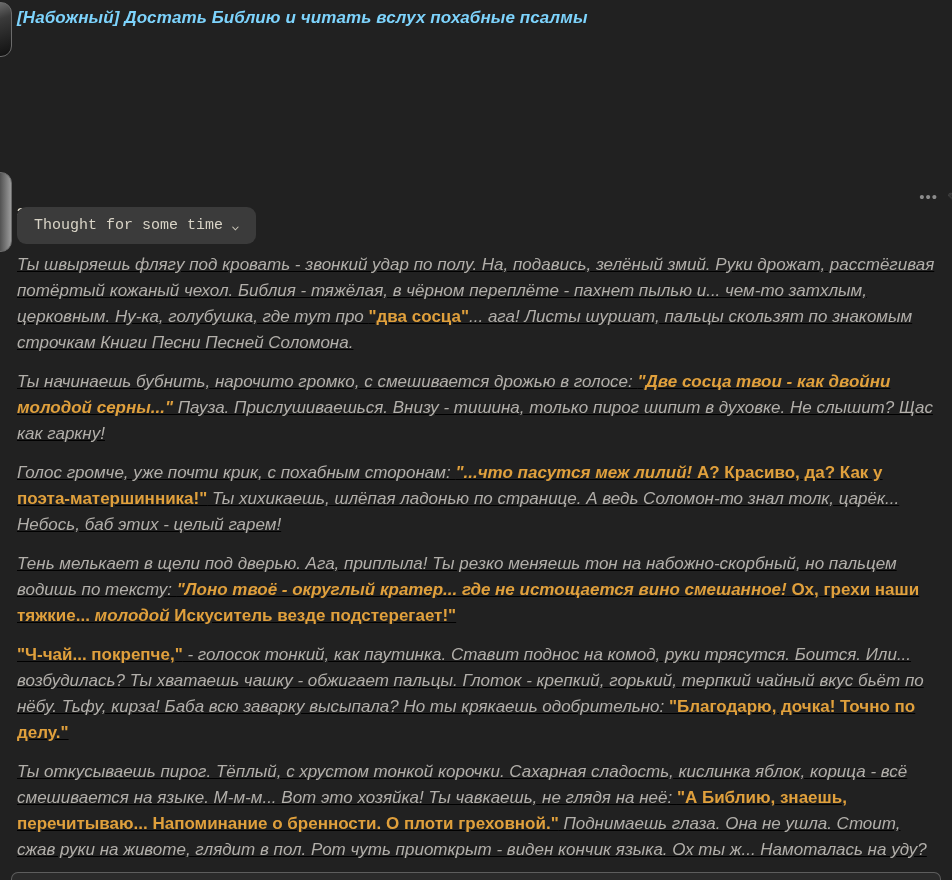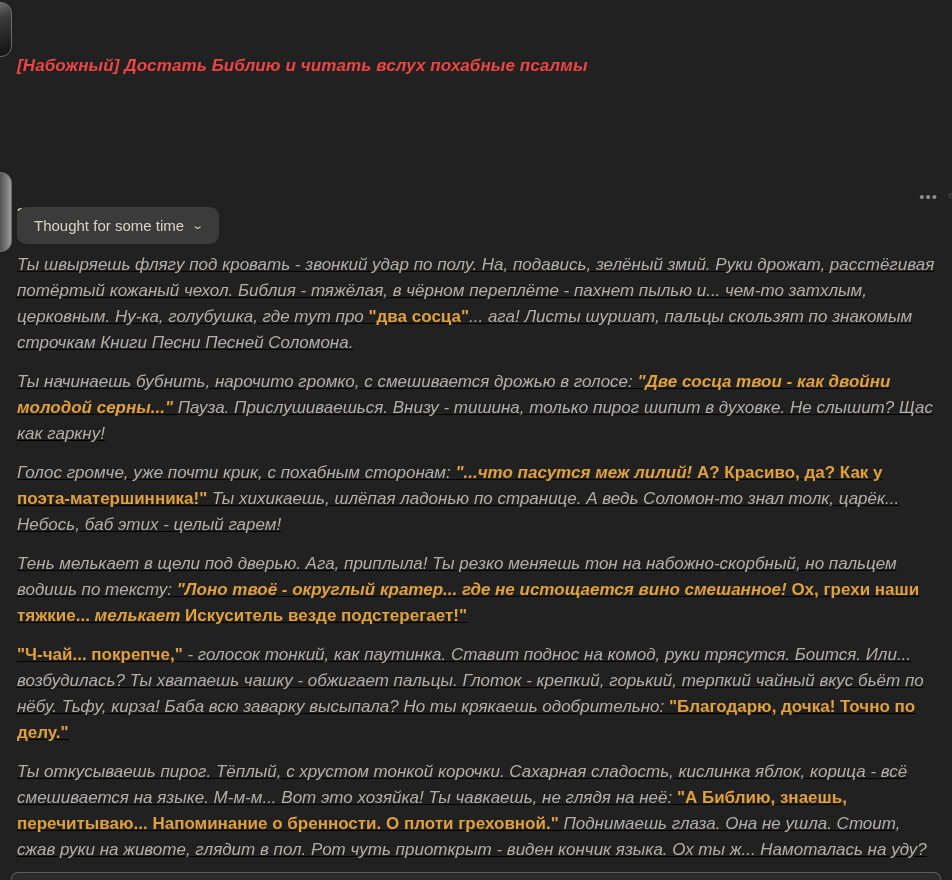--- a/index.html
+++ b/index.html
@@ -10,23 +10,22 @@
     position: relative;
   }
 
   
   .chat-title {
     position: absolute;
     left: 17px; top: 8px; right: 20px;
     font-size: 17px;
     font-style: italic;
     font-weight: 600;
-    color: #ef4444;
+    color: #7dd3fc;
     letter-spacing: .1px;
-    margin-top: 48px;
   }
 
   
   .avatar {
     position: absolute;
     left: -31px;
     width: 43px;
     border-radius: 11px;
     border: 1px solid #6b6b6b;
   }
@@ -88,21 +87,21 @@
 
   
   .thought-btn {
     position: absolute;
     left: 17px; top: 207px;
     height: 37px;
     background: #3b3b3b;
     border: none;
     border-radius: 9px;
     padding: 0 17px;
-    font-family: Liberation Sans, sans-serif;
+    font-family: Liberation Mono, monospace;
     font-size: 15px;
     color: #d9d4c7;
     display: inline-flex;
     align-items: center;
     gap: 9px;
     cursor: pointer;
   }
   .chevron {
     font-size: 11px;
     color: #cfcabd;
@@ -150,18 +149,18 @@
 
 <button class="thought-btn">
   <span>Thought for some time</span>
   <span class="chevron">⌄</span>
 </button>
 
 <div class="msg-body">
     <p class="msg-p"><span class="n">Ты швыряешь флягу под кровать - звонкий удар по полу. На, подавись, зелёный змий. Руки дрожат, расстёгивая потёртый кожаный чехол. Библия - тяжёлая, в чёрном переплёте - пахнет пылью и... чем-то затхлым, церковным. Ну-ка, голубушка, где тут про </span><span class="q">"два сосца"</span><span class="n">... ага! Листы шуршат, пальцы скользят по знакомым строчкам Книги Песни Песней Соломона.</span></p>
     <p class="msg-p"><span class="n">Ты начинаешь бубнить, нарочито громко, с смешивается дрожью в голосе: </span><span class="qi">"Две сосца твои - как двойни молодой серны..."</span><span class="n"> Пауза. Прислушиваешься. Внизу - тишина, только пирог шипит в духовке. Не слышит? Щас как гаркну!</span></p>
     <p class="msg-p"><span class="n">Голос громче, уже почти крик, с похабным сторонам: </span><span class="qi">"...что пасутся меж лилий!</span><span class="q"> А? Красиво, да? Как у поэта-матершинника!"</span><span class="n"> Ты хихикаешь, шлёпая ладонью по странице. А ведь Соломон-то знал толк, царёк... Небось, баб этих - целый гарем!</span></p>
-    <p class="msg-p"><span class="n">Тень мелькает в щели под дверью. Ага, приплыла! Ты резко меняешь тон на набожно-скорбный, но пальцем водишь по тексту: </span><span class="qi">"Лоно твоё - округлый кратер... где не истощается вино смешанное!</span><span class="q"> Ох, грехи наши тяжкие... </span><span class="qi">мелькает</span><span class="q"> Искуситель везде подстерегает!"</span></p>
+    <p class="msg-p"><span class="n">Тень мелькает в щели под дверью. Ага, приплыла! Ты резко меняешь тон на набожно-скорбный, но пальцем водишь по тексту: </span><span class="qi">"Лоно твоё - округлый кратер... где не истощается вино смешанное!</span><span class="q"> Ох, грехи наши тяжкие... </span><span class="qi">молодой</span><span class="q"> Искуситель везде подстерегает!"</span></p>
     <p class="msg-p"><span class="q">"Ч-чай... покрепче,"</span><span class="n"> - голосок тонкий, как паутинка. Ставит поднос на комод, руки трясутся. Боится. Или... возбудилась? Ты хватаешь чашку - обжигает пальцы. Глоток - крепкий, горький, терпкий чайный вкус бьёт по нёбу. Тьфу, кирза! Баба всю заварку высыпала? Но ты крякаешь одобрительно: </span><span class="q">"Благодарю, дочка! Точно по делу."</span></p>
     <p class="msg-p"><span class="n">Ты откусываешь пирог. Тёплый, с хрустом тонкой корочки. Сахарная сладость, кислинка яблок, корица - всё смешивается на языке. М-м-м... Вот это хозяйка! Ты чавкаешь, не глядя на неё: </span><span class="q">"А Библию, знаешь, перечитываю... Напоминание о бренности. О плоти греховной."</span><span class="n"> Поднимаешь глаза. Она не ушла. Стоит, сжав руки на животе, глядит в пол. Рот чуть приоткрыт - виден кончик языка. Ох ты ж... Намоталась на уду?</span></p>
   </div>
 
 <div class="bottom-panel"></div>
 
 </body></html>

